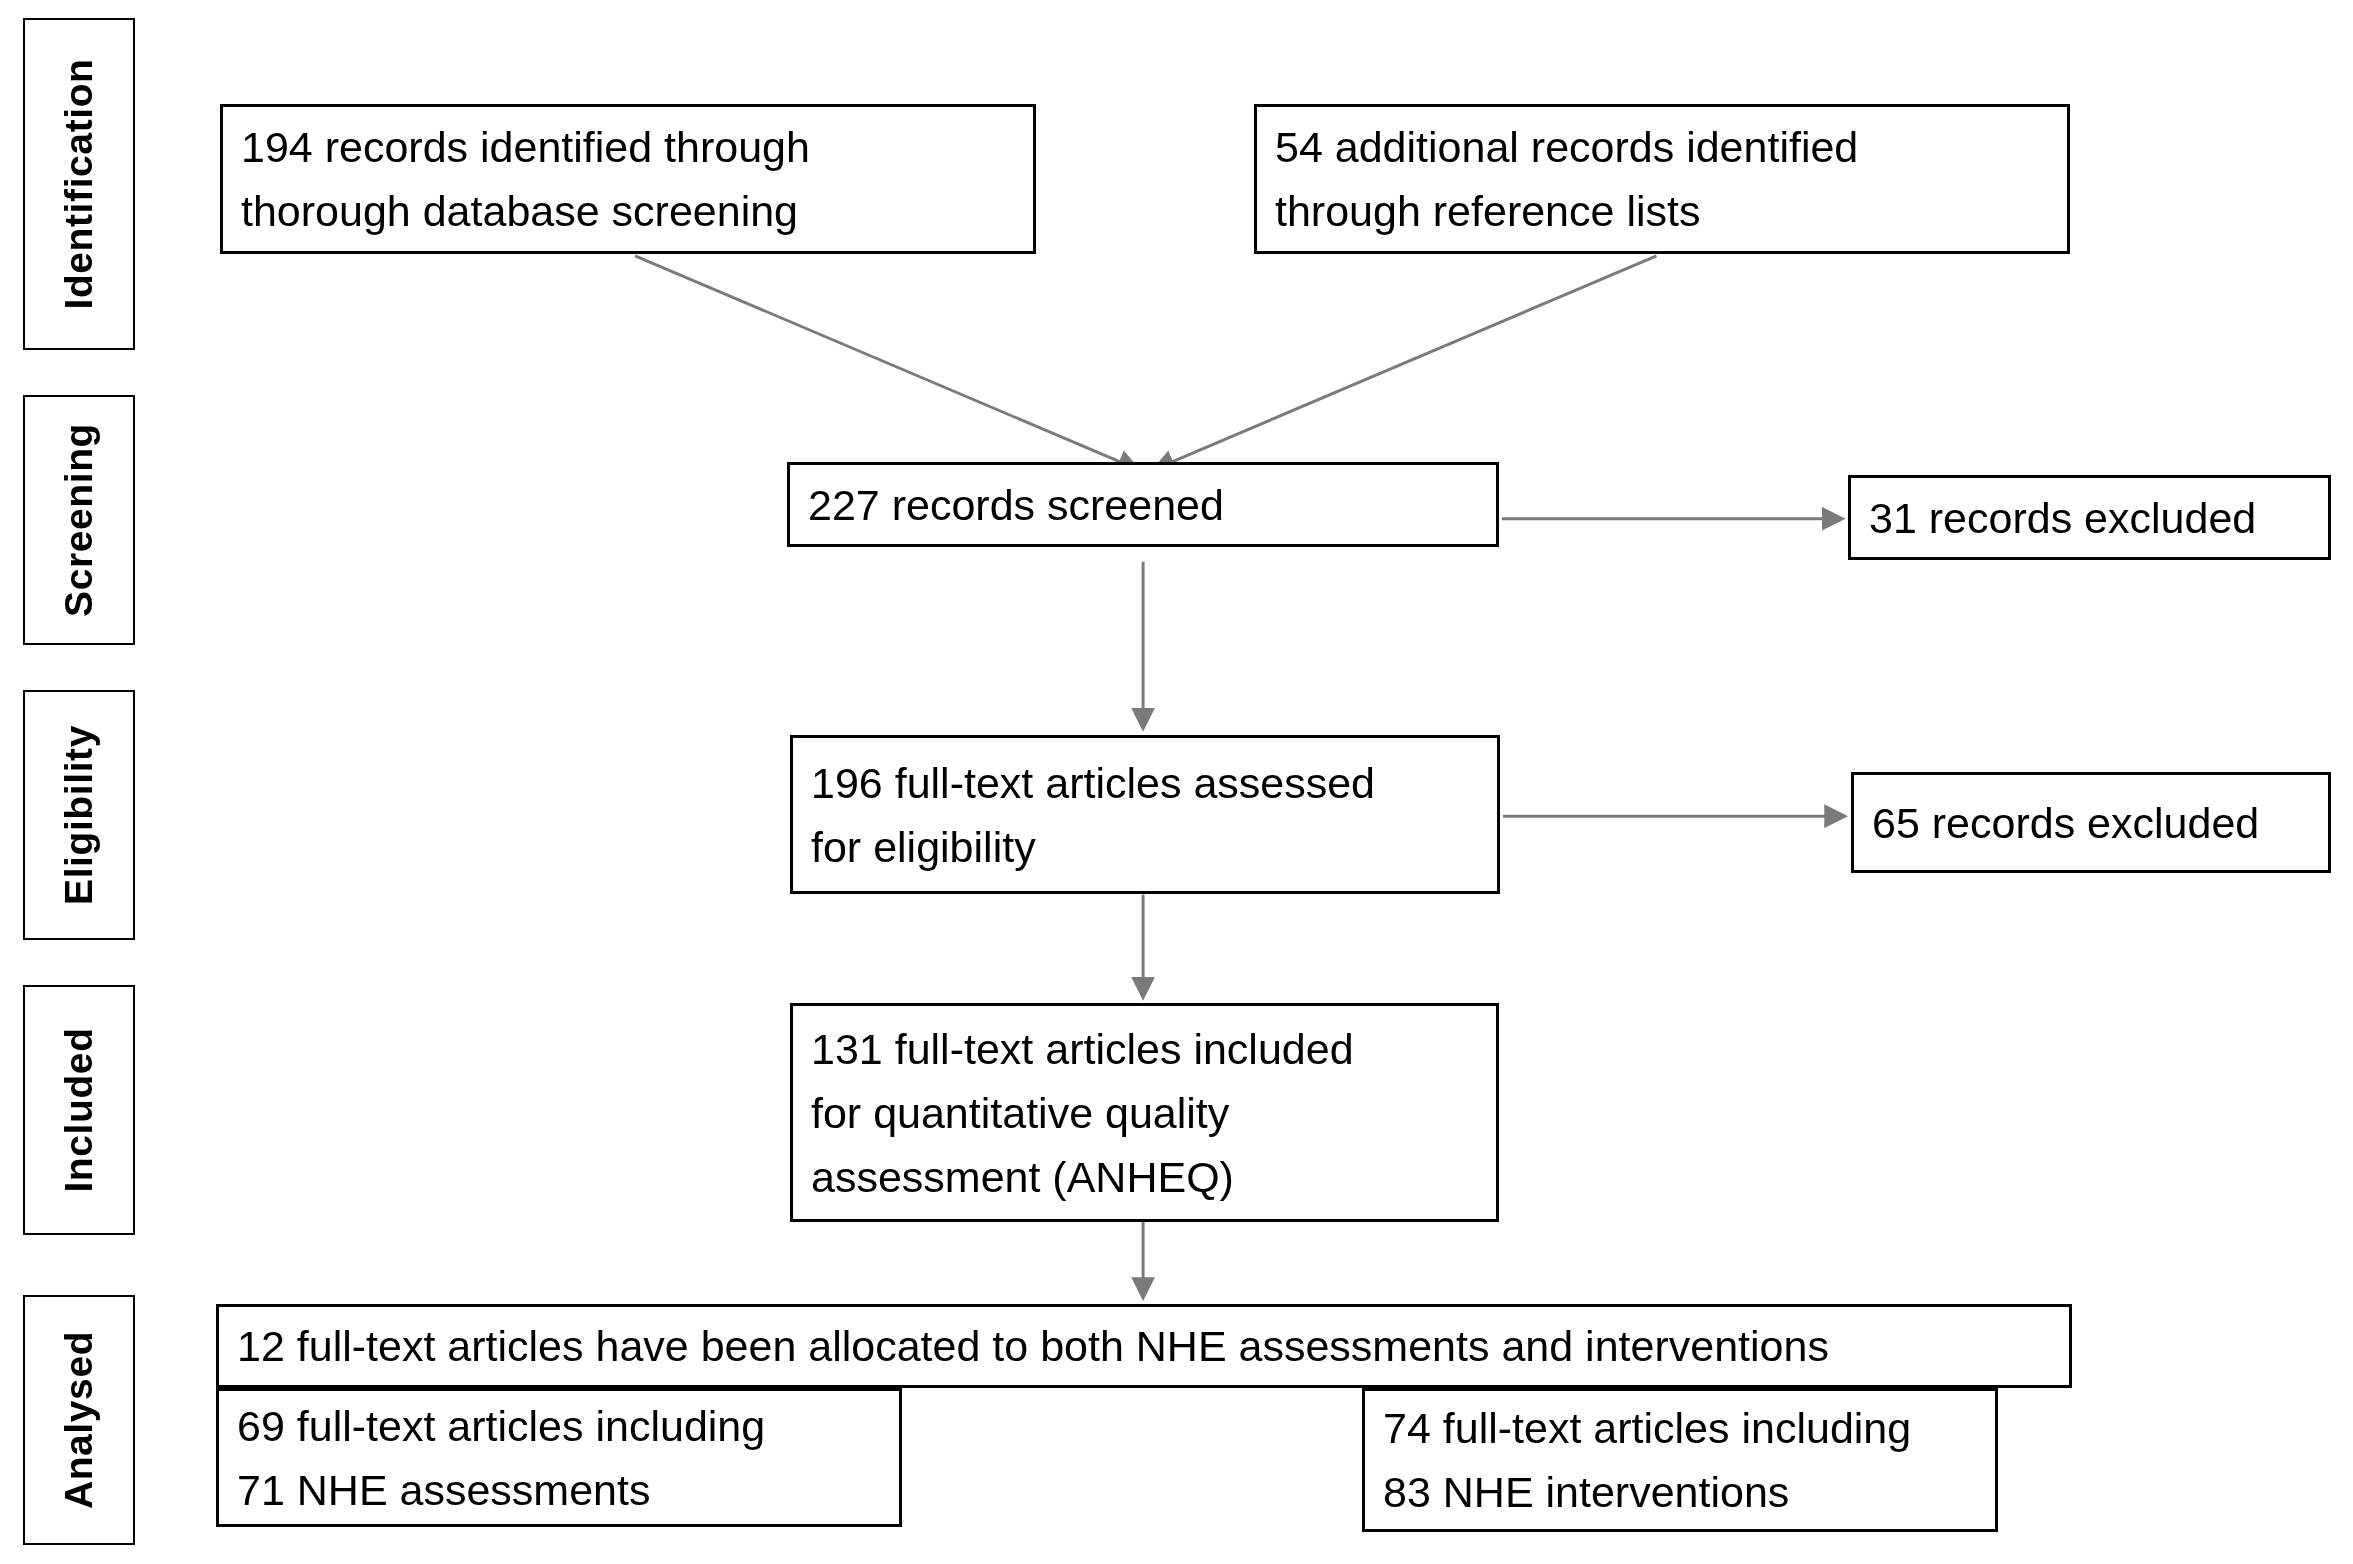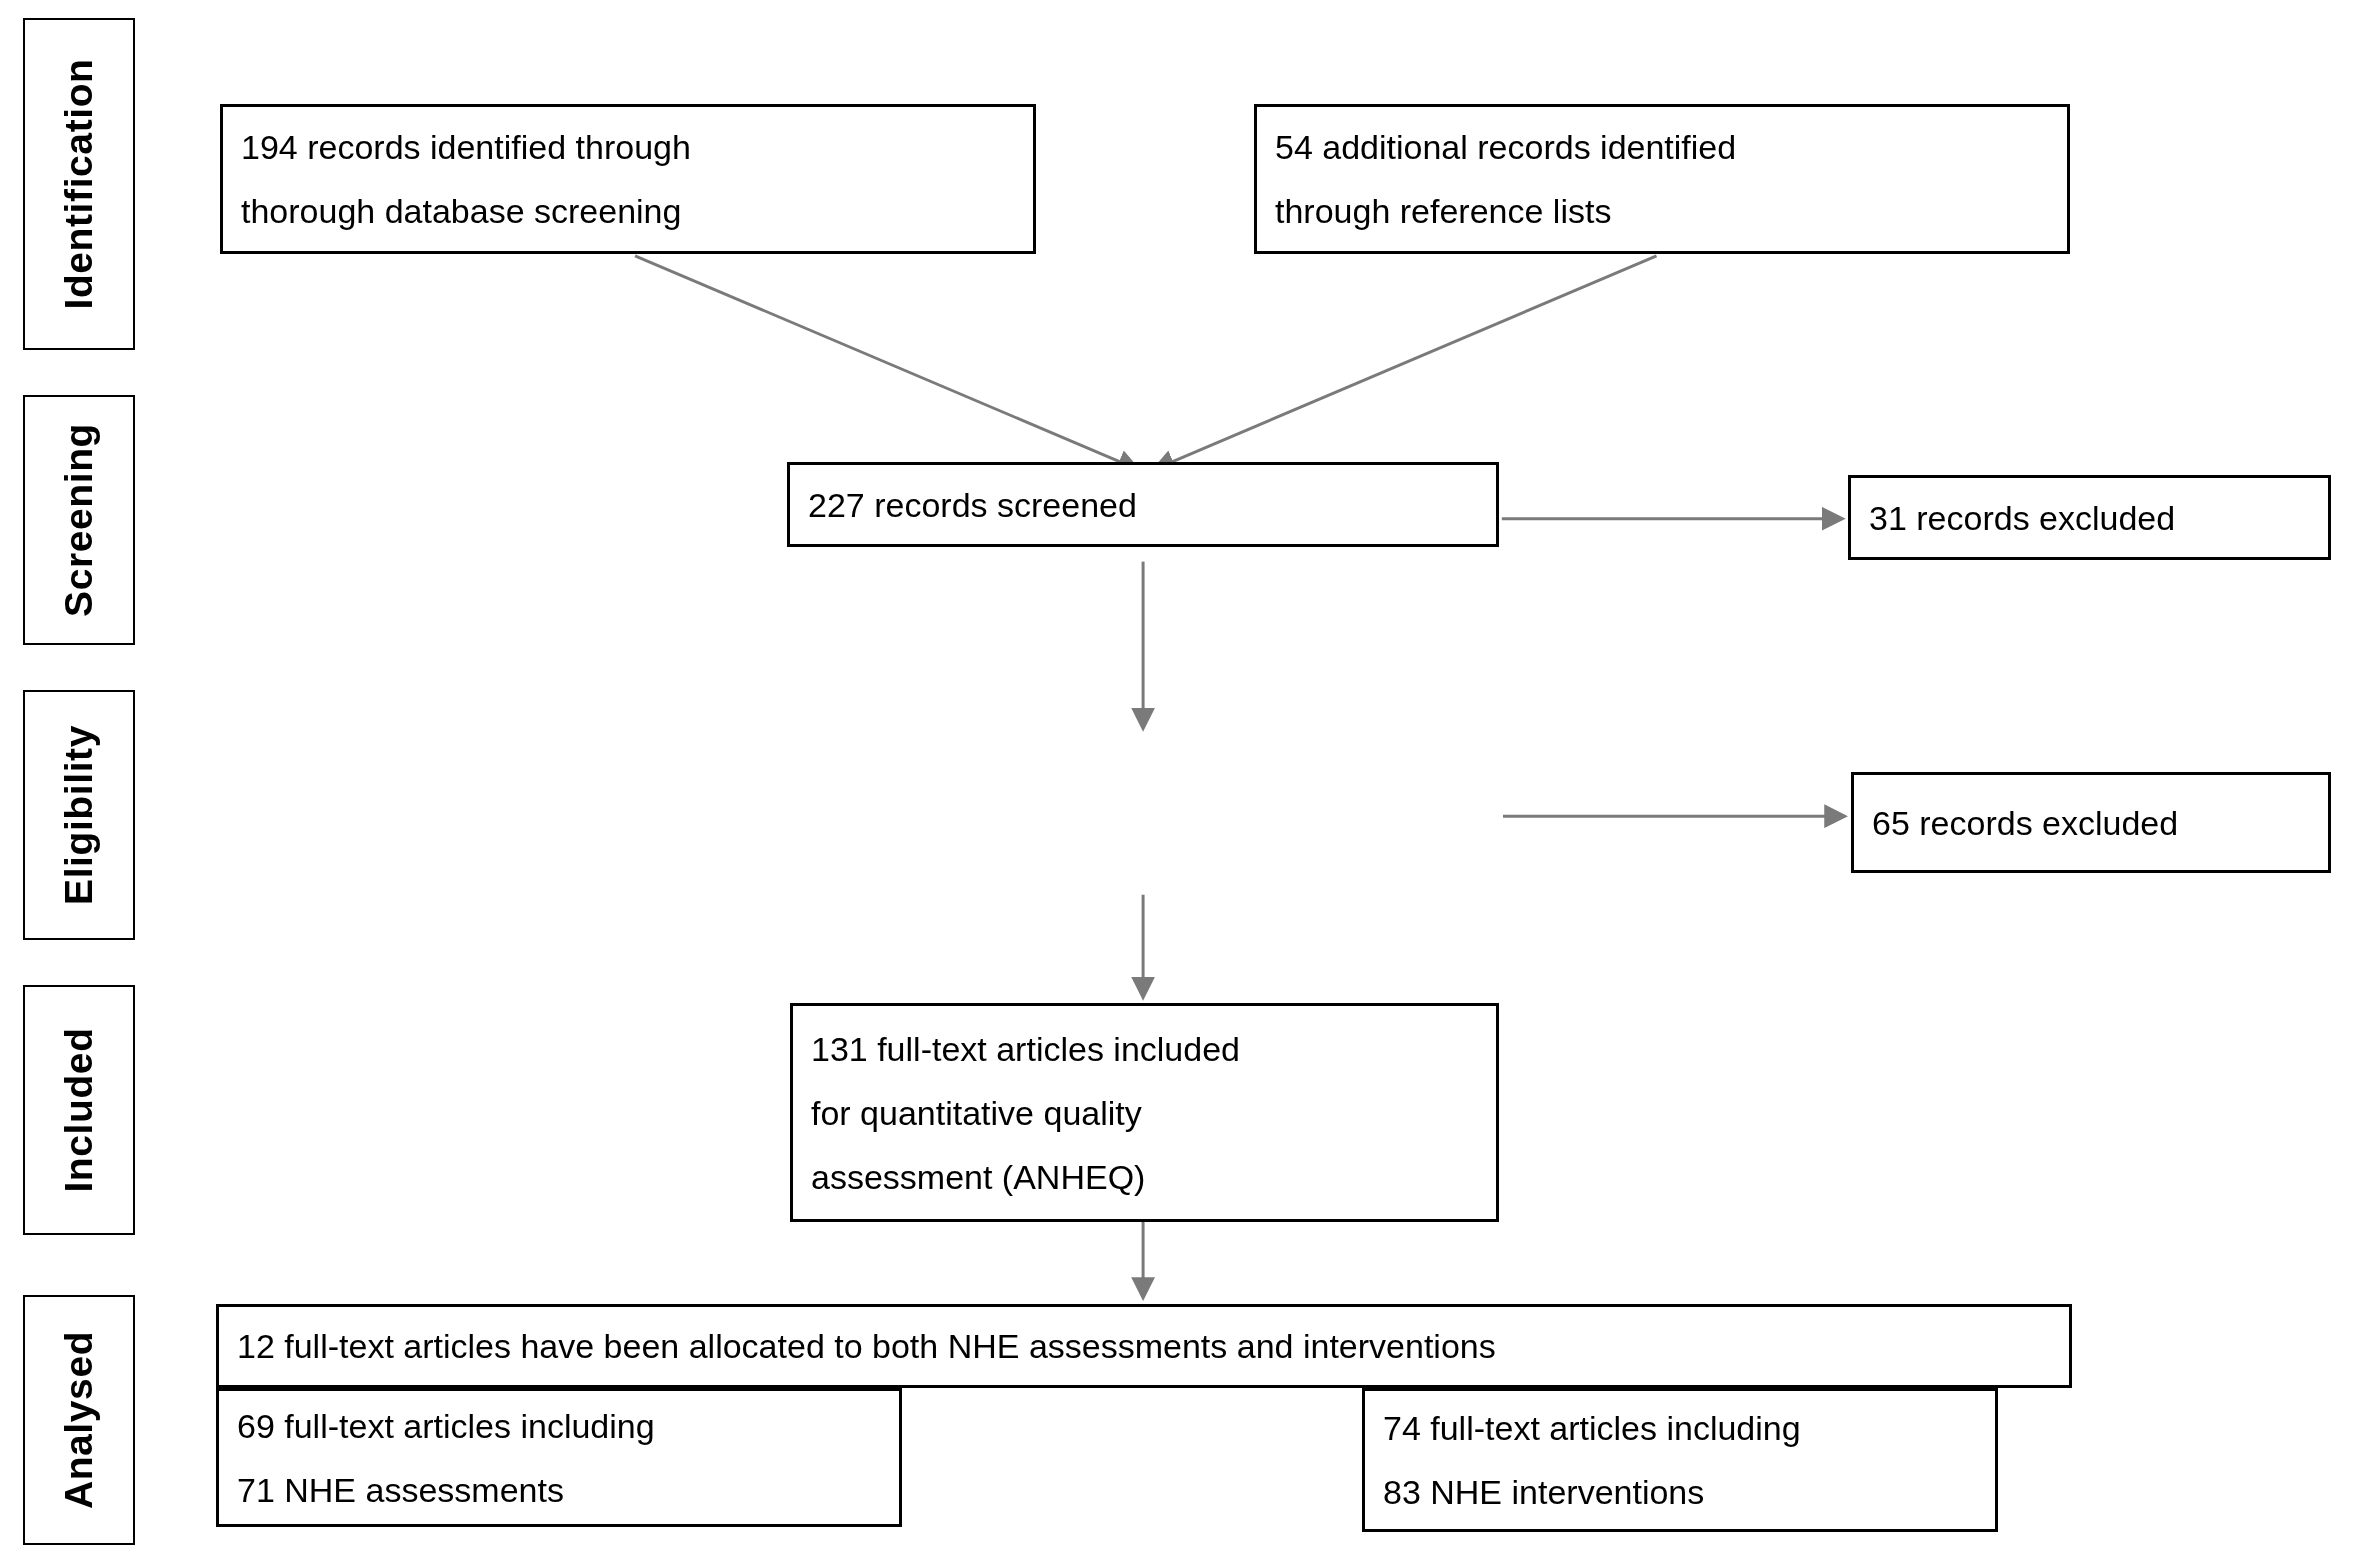--- a/index.html
+++ b/index.html
@@ -18,21 +18,21 @@
     width: 2354px; height: 1564px;
     pointer-events: none;
   }
   .box {
     position: absolute;
     box-sizing: border-box;
     border: 3px solid #000000;
     background: #ffffff;
     display: flex;
     align-items: center;
-    font-size: 34px;
+    font-size: 43px;
     line-height: 64px;
     padding: 0 14.3px 0 18px;
   }
   .box .txt { white-space: pre-line; }
   .stage {
     position: absolute;
     box-sizing: border-box;
     border: 2.4px solid #000000;
     background: #ffffff;
     display: flex;
@@ -92,20 +92,24 @@
 through reference lists</span>
   </div>
 
   <div class="box" style="left:787px; top:462px; width:712px; height:85px">
     <span class="txt">227 records screened</span>
   </div>
   <div class="box" style="left:1848px; top:475px; width:483px; height:85px">
     <span class="txt">31 records excluded</span>
   </div>
 
+  <div class="box" style="left:790px; top:735px; width:710px; height:159px">
+    <span class="txt">196 full-text articles assessed
+for eligibility</span>
+  </div>
   <div class="box" style="left:1851px; top:772px; width:480px; height:101px">
     <span class="txt">65 records excluded</span>
   </div>
 
   <div class="box" style="left:790px; top:1003px; width:709px; height:219px">
     <span class="txt">131 full-text articles included
 for quantitative quality
 assessment (ANHEQ)</span>
   </div>
 

